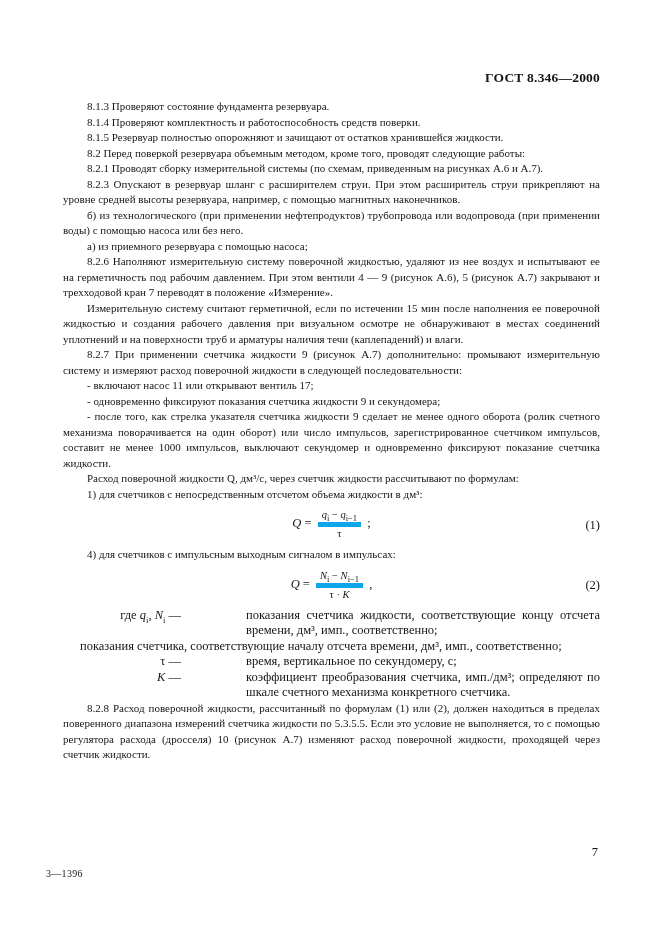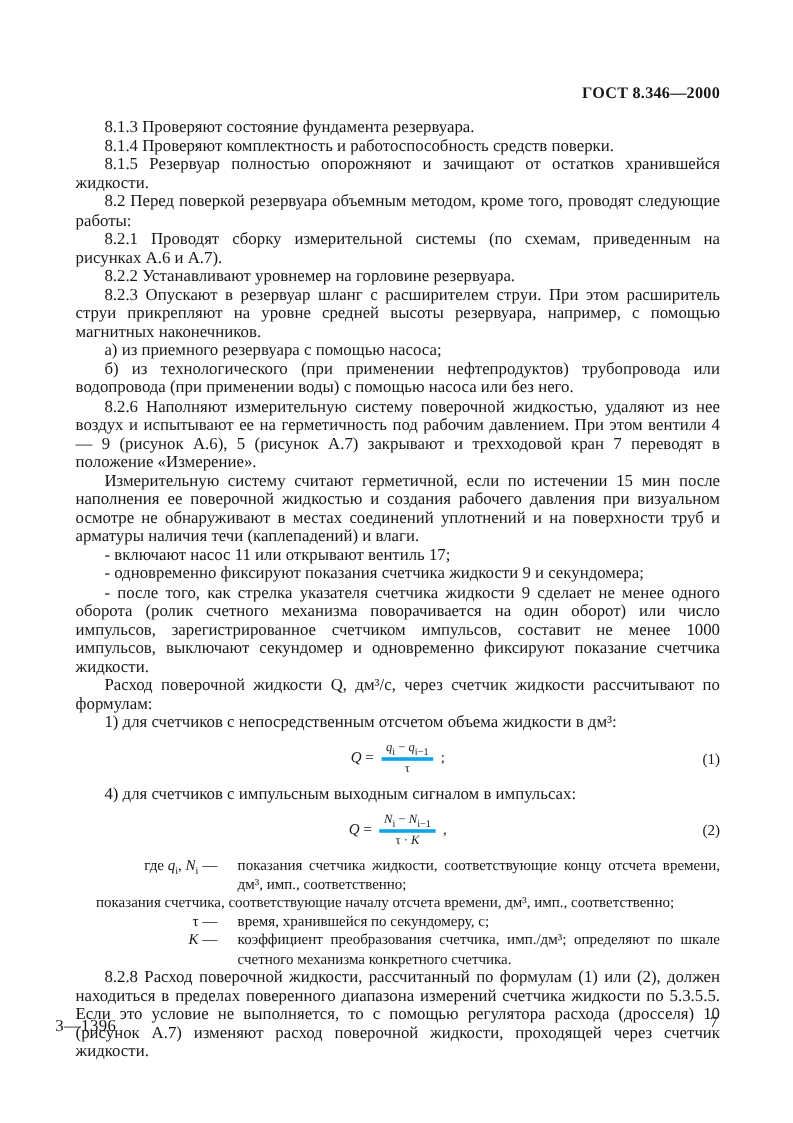--- a/index.html
+++ b/index.html
@@ -20,21 +20,21 @@
     text-align:right;
     font-weight:bold;
     font-size:13.5px;
     letter-spacing:.2px;
     margin:0 0 13px 0;
   }
   .para{
     margin:0;
     text-indent:24px;
     text-align:justify;
-    font-size:14px;
+    font-size:11px;
     line-height:15.5px;
   }
   .eq-row{
     position:relative;
     text-align:center;
     margin:7px 0 7px 0;
     font-size:12.5px;
     line-height:15px;
     min-height:30px;
     display:flex;
@@ -45,44 +45,44 @@
   .var{font-style:italic;}
   sub{font-size:8.5px;line-height:0;}
   .frac{
     display:inline-block;
     vertical-align:middle;
     text-align:center;
     margin:0 3px;
     font-size:10.5px;
     line-height:12px;
   }
-  .frac .num{display:block;border-bottom:3px solid #0ea5e9;padding:0 4px 1px 4px;}
+  .frac .num{display:block;border-bottom:5px solid #0ea5e9;padding:0 4px 1px 4px;}
   .frac .den{display:block;padding-top:1px;}
   .eq-no{
     position:absolute;
     right:0;top:50%;
     transform:translateY(-50%);
     font-size:12.5px;
   }
   .defs{margin:2px 0 0 0;font-size:12.5px;line-height:15.5px;}
-  .def-row{display:flex;}
+  .def-row{display:flex;gap:48px;}
   .def-term{
     flex:none;width:118px;
     text-align:right;
     white-space:nowrap;
   }
   .def-text{
     flex:1;
     margin-left:17px;
     text-align:justify;
   }
   .footer-note{
     position:absolute;
-    left:46px;top:848px;
-    font-size:14px;
+    left:46px;top:868px;
+    font-size:10px;
     letter-spacing:.3px;
   }
   .page-number{
     position:absolute;
     right:63px;top:845px;
     font-size:12.5px;
   }
 </style>
 </head>
 <body>
@@ -90,26 +90,26 @@
 <div class="page">
   <div class="content">
 
     <div class="doc-header">ГОСТ 8.346—2000</div>
 
     <p class="para">8.1.3 Проверяют состояние фундамента резервуара.</p>
     <p class="para">8.1.4 Проверяют комплектность и работоспособность средств поверки.</p>
     <p class="para">8.1.5 Резервуар полностью опорожняют и зачищают от остатков хранившейся жидкости.</p>
     <p class="para">8.2 Перед поверкой резервуара объемным методом, кроме того, проводят следующие работы:</p>
     <p class="para">8.2.1 Проводят сборку измерительной системы (по схемам, приведенным на рисунках А.6 и А.7).</p>
-    <p class="para">8.2.2 Устанавливают уровнемер на горловине резервуара.</p>
     <p class="para">8.2.3 Опускают в резервуар шланг с расширителем струи. При этом расширитель струи прикрепляют на уровне средней высоты резервуара, например, с помощью магнитных наконечников.</p>
+    <p class="para">б) из технологического (при применении нефтепродуктов) трубопровода или водопровода (при применении воды) с помощью насоса или без него.</p>
     <p class="para">а) из приемного резервуара с помощью насоса;</p>
-    <p class="para">б) из технологического (при применении нефтепродуктов) трубопровода или водопровода (при применении воды) с помощью насоса или без него.</p>
     <p class="para">8.2.6 Наполняют измерительную систему поверочной жидкостью, удаляют из нее воздух и испытывают ее на герметичность под рабочим давлением. При этом вентили 4 — 9 (рисунок А.6), 5 (рисунок А.7) закрывают и трехходовой кран 7 переводят в положение «Измерение».</p>
     <p class="para">Измерительную систему считают герметичной, если по истечении 15 мин после наполнения ее поверочной жидкостью и создания рабочего давления при визуальном осмотре не обнаруживают в местах соединений уплотнений и на поверхности труб и арматуры наличия течи (каплепадений) и влаги.</p>
+    <p class="para">8.2.7 При применении счетчика жидкости 9 (рисунок А.7) дополнительно: промывают измерительную систему и измеряют расход поверочной жидкости в следующей последовательности:</p>
     <p class="para">- включают насос 11 или открывают вентиль 17;</p>
     <p class="para">- одновременно фиксируют показания счетчика жидкости 9 и секундомера;</p>
     <p class="para">- после того, как стрелка указателя счетчика жидкости 9 сделает не менее одного оборота (ролик счетного механизма поворачивается на один оборот) или число импульсов, зарегистрированное счетчиком импульсов, составит не менее 1000 импульсов, выключают секундомер и одновременно фиксируют показание счетчика жидкости.</p>
     <p class="para">Расход поверочной жидкости Q, дм³/с, через счетчик жидкости рассчитывают по формулам:</p>
     <p class="para">1) для счетчиков с непосредственным отсчетом объема жидкости в дм³:</p>
 
     <div class="eq-row">
       <span class="eq-body"><i class="var">Q</i><span> = </span><span class="frac"><span class="num"><i class="var">q</i><sub>i</sub><span> − </span><i class="var">q</i><sub>i−1</sub></span><span class="den">τ</span></span><span> ;</span></span>
       <span class="eq-no">(1)</span>
     </div>
@@ -124,21 +124,21 @@
     <div class="defs">
       <div class="def-row">
         <span class="def-term"><span>где </span><i class="var">q</i><sub>i</sub><span>, </span><i class="var">N</i><sub>i</sub><span> — </span></span>
         <span class="def-text">показания счетчика жидкости, соответствующие концу отсчета времени, дм³, имп., соответственно;</span>
       </div>
       <div class="def-row">
         <span class="def-text">показания счетчика, соответствующие началу отсчета времени, дм³, имп., соответственно;</span>
       </div>
       <div class="def-row">
         <span class="def-term"><span>τ</span><span> — </span></span>
-        <span class="def-text">время, хранившейся по секундомеру, с;</span>
+        <span class="def-text">время, вертикальное по секундомеру, с;</span>
       </div>
       <div class="def-row">
         <span class="def-term"><i class="var">K</i><span> — </span></span>
         <span class="def-text">коэффициент преобразования счетчика, имп./дм³; определяют по шкале счетного механизма конкретного счетчика.</span>
       </div>
     </div>
 
     <p class="para">8.2.8 Расход поверочной жидкости, рассчитанный по формулам (1) или (2), должен находиться в пределах поверенного диапазона измерений счетчика жидкости по 5.3.5.5. Если это условие не выполняется, то с помощью регулятора расхода (дросселя) 10 (рисунок А.7) изменяют расход поверочной жидкости, проходящей через счетчик жидкости.</p>
 
   </div>

